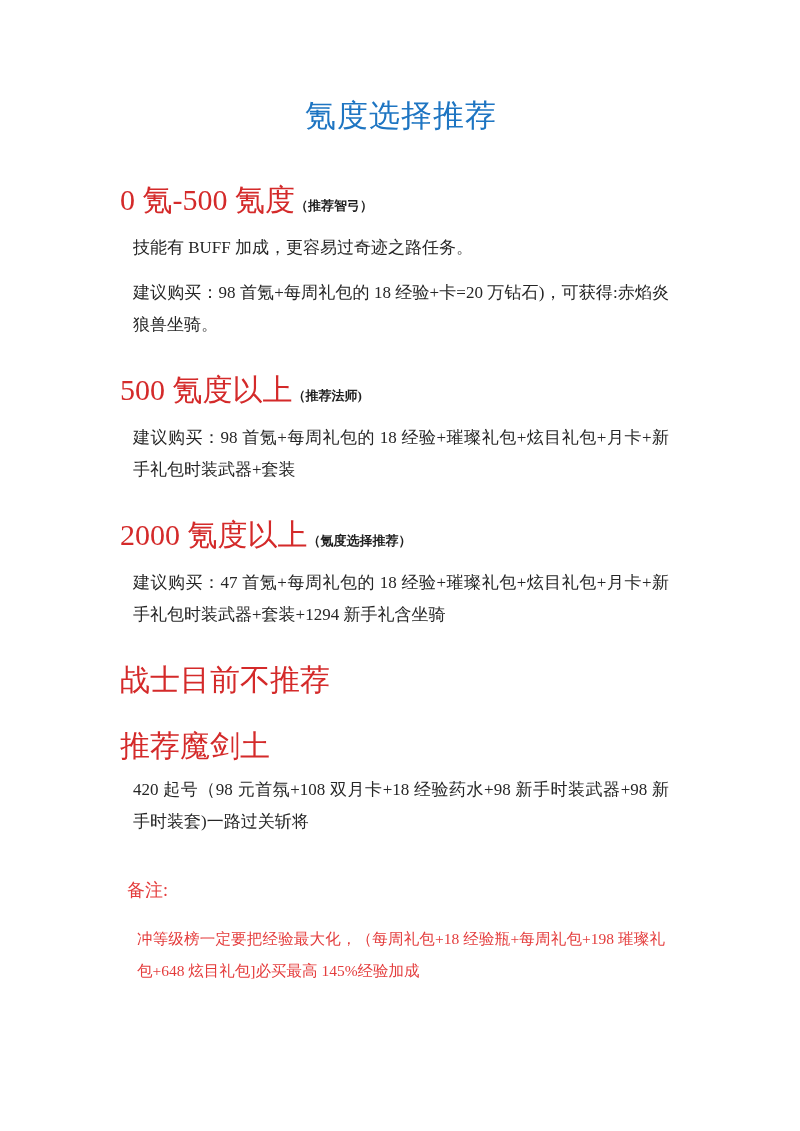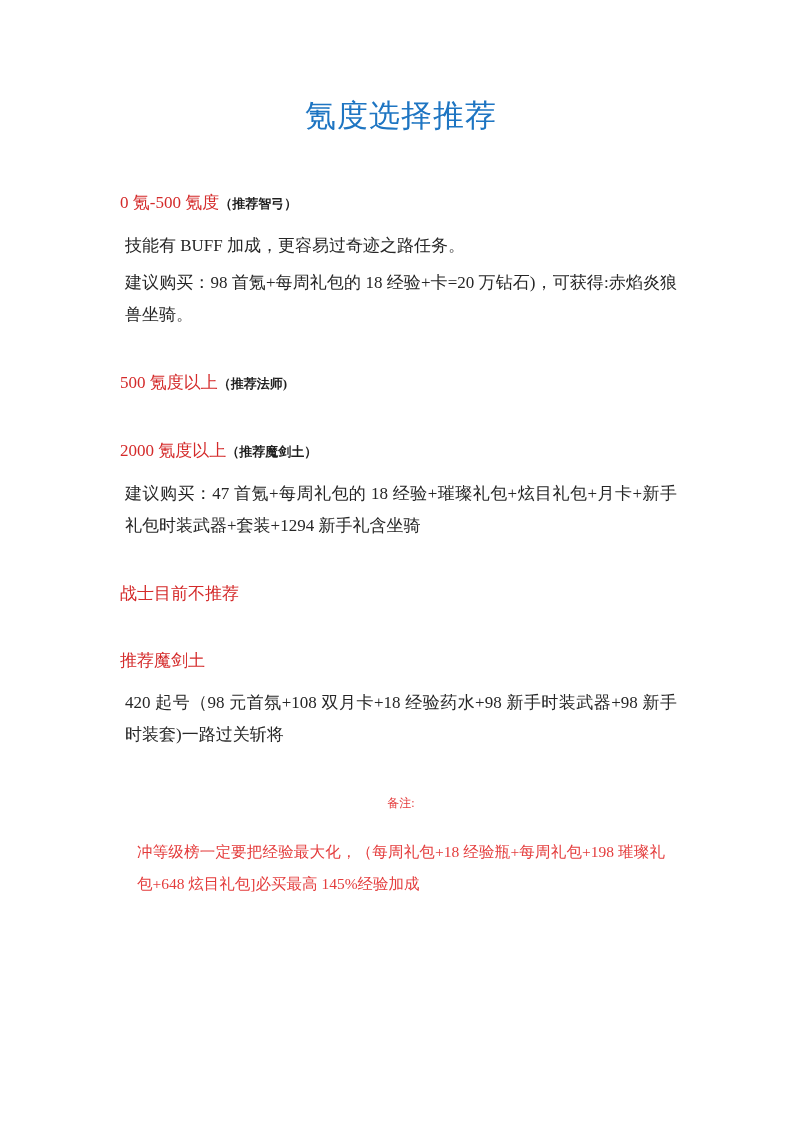--- a/index.html
+++ b/index.html
@@ -29,43 +29,42 @@
   }
   .sec { margin: 0; }
   .sec + .sec { margin-top: 34px; }
   .sec-heading {
     margin: 0;
     line-height: 30px;
     font-weight: 400;
     white-space: nowrap;
   }
   .sec-heading .red {
-    font-size: 17px;
+    font-size: 30px;
     color: #d42a2a;
   }
   .sec-heading .blk {
     font-size: 13px;
     font-weight: 700;
     color: #1f1f1f;
   }
   .body-text {
-    margin: 5px;
+    margin: 13px;
     font-size: 17px;
     line-height: 32px;
     color: #262626;
     text-align: justify;
   }
   .sec .body-text:first-of-type { margin-top: 11px; }
   .note-sec { margin-top: 36px; }
   .note-label {
     margin: 7px;
-    font-size: 12px;
+    font-size: 18px;
     line-height: 32px;
     color: #e43c3c;
-    text-align: center;
   }
   .note-text {
     margin: 17px;
     font-size: 15.5px;
     line-height: 32px;
     color: #e43c3c;
     text-align: justify;
   }
 </style>
 </head>
@@ -76,24 +75,25 @@
   <h1 class="doc-title">氪度选择推荐</h1>
 
   <section class="sec">
     <h2 class="sec-heading"><span class="red">0 氪-500 氪度</span><span class="blk">（推荐智弓）</span></h2>
     <p class="body-text">技能有 BUFF 加成，更容易过奇迹之路任务。</p>
     <p class="body-text">建议购买：98 首氪+每周礼包的 18 经验+卡=20 万钻石)，可获得:赤焰炎狼兽坐骑。</p>
   </section>
 
   <section class="sec">
     <h2 class="sec-heading"><span class="red">500 氪度以上</span><span class="blk">（推荐法师)</span></h2>
+    <p class="body-text">建议购买：98 首氪+每周礼包的 18 经验+璀璨礼包+炫目礼包+月卡+新手礼包时装武器+套装</p>
   </section>
 
   <section class="sec">
-    <h2 class="sec-heading"><span class="red">2000 氪度以上</span><span class="blk">（推荐魔剑土）</span></h2>
+    <h2 class="sec-heading"><span class="red">2000 氪度以上</span><span class="blk">（氪度选择推荐）</span></h2>
     <p class="body-text">建议购买：47 首氪+每周礼包的 18 经验+璀璨礼包+炫目礼包+月卡+新手礼包时装武器+套装+1294 新手礼含坐骑</p>
   </section>
 
   <section class="sec">
     <h2 class="sec-heading"><span class="red">战士目前不推荐</span></h2>
   </section>
 
   <section class="sec">
     <h2 class="sec-heading"><span class="red">推荐魔剑土</span></h2>
     <p class="body-text">420 起号（98 元首氛+108 双月卡+18 经验药水+98 新手时装武器+98 新手时装套)一路过关斩将</p>

